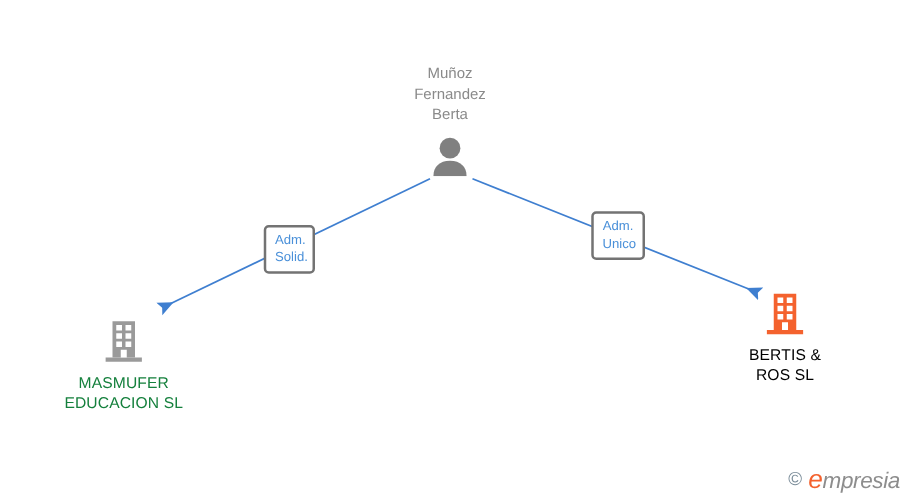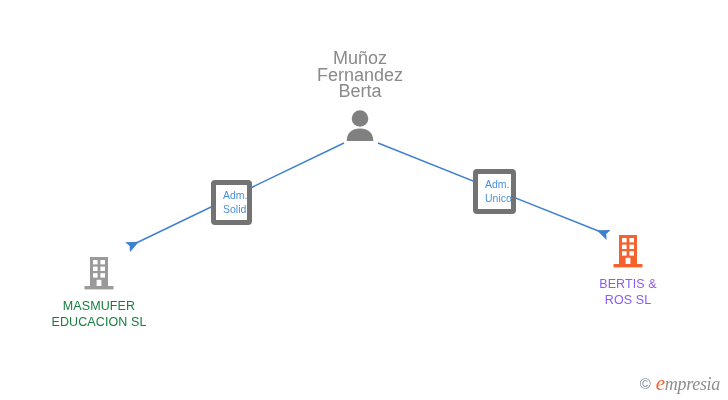--- a/index.html
+++ b/index.html
@@ -41,21 +41,21 @@
   }
 
   
   #person-node {
     left: 290px;
     top: 50px;
     width: 140px;
   }
   #person-node .node-label {
     color: #8a8a8a;
-    font-size: 18px;
+    font-size: 12px;
     line-height: 16.5px;
   }
   .person-icon-wrap {
     margin-top: 7px;
     height: 34px;
     display: flex;
     align-items: flex-end;
     justify-content: center;
   }
 
@@ -78,28 +78,28 @@
   }
   .company-name {
     margin-top: 8px;
     font-size: 12.5px;
     line-height: 15.5px;
     color: #15803d;
     white-space: pre-line;
     letter-spacing: 0.1px;
   }
   #company-right .company-name {
-    color: #8b5cf6;
+    color: #000000;
   }
 
   
   .edge-label {
     position: absolute;
     background: #ffffff;
-    border: 5px solid #737373;
+    border: 2px solid #737373;
     border-radius: 4px;
     color: #4a90d9;
     font-size: 10.5px;
     line-height: 14px;
     padding: 3px 7px 4px 7px;
     text-align: center;
     white-space: pre-line;
     box-sizing: border-box;
   }
   #edge-label-left {
@@ -121,21 +121,21 @@
     display: flex;
     align-items: center;
     gap: 5px;
   }
   #watermark .copy-mark {
     font-size: 15px;
     color: #7a8c99;
     line-height: 1;
   }
   #watermark .brand {
-    font-family: Liberation Serif, serif;
+    font-family: Liberation Sans, sans-serif;
     font-style: italic;
     font-size: 18px;
     line-height: 1;
     color: #8d8d8d;
     letter-spacing: -0.3px;
   }
   #watermark .brand .brand-e {
     color: #f4622e;
     font-size: 21px;
   }

